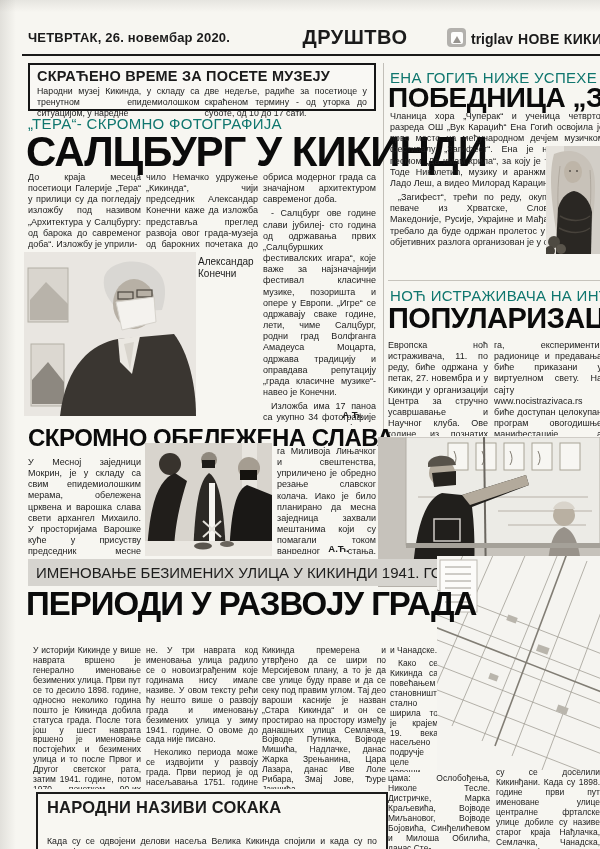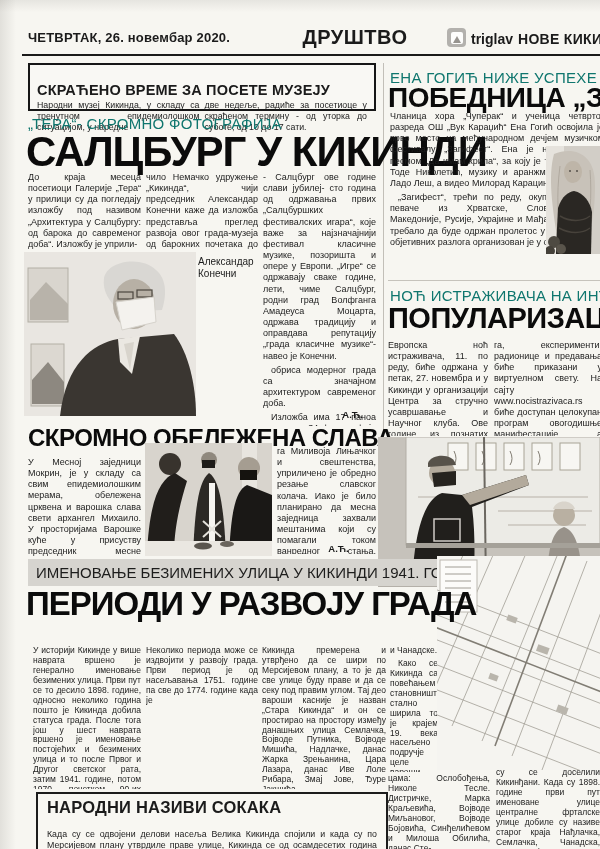--- a/index.html
+++ b/index.html
@@ -11,21 +11,21 @@
 
   .hdr-date{left:28px;top:30px;font-size:13px;font-weight:bold;letter-spacing:.2px;}
   .hdr-section{left:260px;top:26px;width:190px;text-align:center;font-size:20px;font-weight:bold;letter-spacing:.5px;}
   .hdr-logo{left:447px;top:28px;width:19px;height:19px;background:#b3b1ad;border-radius:4px;display:flex;align-items:center;justify-content:center;}
   .hdr-logo .inner{width:12px;height:12px;background:#fdfdfc;border-radius:2px;display:flex;align-items:flex-end;justify-content:center;}
   .hdr-logo .tri{width:0;height:0;border-left:4px solid transparent;border-right:4px solid transparent;border-bottom:7px solid #97948f;margin-bottom:1px;}
   .hdr-brand{left:471px;top:31px;font-size:14px;font-weight:bold;white-space:nowrap;}
   .hdr-brand .mast{margin-left:5px;letter-spacing:.3px;}
   .hdr-rule{left:22px;top:54px;width:578px;height:2px;background:#1a1a19;}
 
-  .notice{left:28px;top:63px;width:348px;height:48px;border:2px solid #161616;background:#f9f8f4;padding:17px 7px;box-sizing:border-box;}
+  .notice{left:28px;top:63px;width:348px;height:48px;border:2px solid #161616;background:#f9f8f4;padding:3px 7px;box-sizing:border-box;}
   .notice-title{font-size:14.5px;font-weight:bold;letter-spacing:.2px;margin-bottom:2px;}
   .notice-cols{display:flex;gap:5px;}
   .notice-col{flex:1;font-size:8.8px;line-height:1.25;text-align:justify;color:#222;}
 
   .kicker{font-size:15px;color:#0f766e;letter-spacing:.3px;white-space:nowrap;}
   .headline{font-weight:bold;color:#0b0b0b;white-space:nowrap;letter-spacing:-1px;}
 
   .col{font-size:9px;line-height:1.24;text-align:justify;overflow:hidden;color:#1c1c1c;}
   .col p{margin:0 0 3px 0;text-indent:8px;}
   .col p:first-child{text-indent:0;}
@@ -33,21 +33,21 @@
   .byline{font-size:9.5px;font-weight:bold;text-align:center;}
   .caption{font-size:10px;font-weight:normal;line-height:1.18;}
 
   .vdiv{background:#c2bfb8;width:1px;}
   .hdiv{background:#c6c3bc;height:1px;}
 
   .kbar{left:28px;top:559px;width:506px;height:27px;background:#d6d4cf;}
   .kbar span{display:block;font-size:15px;line-height:27px;padding-left:8px;color:#1d1d1c;white-space:nowrap;overflow:hidden;}
 
   .sbox{left:36px;top:792px;width:352px;height:70px;border:2px solid #1c1c1c;background:#f8f7f2;padding:4px 9px;box-sizing:border-box;}
-  .sbox-title{font-size:16.5px;font-weight:bold;letter-spacing:.2px;margin-bottom:12px;}
+  .sbox-title{font-size:16.5px;font-weight:bold;letter-spacing:.2px;margin-bottom:19px;}
   .sbox-text{font-size:8.8px;line-height:1.26;text-align:justify;color:#222;}
 
   .photo{display:block;}
 </style>
 </head>
 <body>
 
 <div id="page">
   <div class="abs edge-top"></div>
 
@@ -75,22 +75,22 @@
 
   <div class="abs kicker" style="left:28px;top:115px;">„ТЕРА“- СКРОМНО ФОТОГРАФИЈА</div>
   <div class="abs headline" style="left:26px;top:128px;font-size:42px;">САЛЦБУРГ У КИКИНДИ</div>
   <div class="abs col" style="left:28px;top:172px;width:113px;height:80px;">
       <p>До краја месеца посетиоци Галерије „Тера“ у прилици су да погледају изложбу под називом „Архитектура у Салцбургу: од барока до савременог доба“. Изложбу је уприли-</p>
     </div>
   <div class="abs col" style="left:146px;top:172px;width:112px;height:80px;">
       <p>чило Немачко удружење „Кикинда“, чији председник Александар Конечни каже да изложба представља преглед развоја овог града-музеја од барокних почетака до попримања</p>
     </div>
   <div class="abs col" style="left:263px;top:172px;width:113px;height:254px;">
+      <p>обриса модерног града са значајном архитектуром савременог доба.</p>
       <p>- Салцбург ове године слави јубилеј- сто година од одржавања првих „Салцбуршких фестивалских игара“, које важе за најзначајнији фестивал класичне музике, позоришта и опере у Европи. „Игре“ се одржавају сваке године, лети, чиме Салцбург, родни град Волфганга Амадеуса Моцарта, одржава традицију и оправдава репутацију „града класичне музике“- навео је Конечни.</p>
-      <p>обриса модерног града са значајном архитектуром савременог доба.</p>
       <p>Изложба има 17 паноа са укупно 34 фотографије и реализована је у сарадњи са Аустријским културним форумом.</p>
     </div>
   <div class="abs caption" style="left:198px;top:256px;width:58px;">Александар Конечни</div>
   <div class="abs byline" style="left:330px;top:409px;width:45px;">А.Ћ.</div>
 
   <svg class="abs photo" style="left:24px;top:252px;" width="172" height="164" viewBox="0 0 172 164">
     <rect width="172" height="164" fill="#e9e6e1"></rect>
     <rect x="4" y="16" width="40" height="54" fill="#d9d5ce" stroke="#b3afa6"></rect>
     <path d="M6,48 L22,30 L44,52 L44,68 L6,68 Z" fill="#b8b3aa"></path>
     <rect x="7" y="92" width="33" height="62" fill="#dcd8d1" stroke="#b3afa6"></rect>
@@ -228,20 +228,21 @@
         <line x1="8" y1="32" x2="34" y2="32"></line>
       <line x1="8" y1="39" x2="34" y2="39"></line>
         <line x1="8" y1="46" x2="34" y2="46"></line>
     </g>
   </svg>
 
   <div class="abs col pcol" style="left:33px;top:646px;width:108px;height:143px;">
       <p>У историји Кикинде у више наврата вршено је генерално именовање безимених улица. Први пут се то десило 1898. године, односно неколико година пошто је Кикинда добила статуса града. После тога још у шест наврата вршено је именовање постојећих и безимених улица и то после Првог и Другог светског рата, затим 1941. године, потом 1970. почетком 90-их година и 2014. годи-</p>
     </div>
   <div class="abs col pcol" style="left:146px;top:646px;width:112px;height:143px;">
+      <p>не. У три наврата код именовања улица радило се о новоизграђеним које годинама нису имале називе. У овом тексту рећи ћу нешто више о развоју града и именовању безимених улица у зиму 1941. године. О овоме до сада није писано.</p>
       <p>Неколико периода може се издвојити у развоју града. Први период је од насељавања 1751. године па све до 1774. године када је</p>
     </div>
   <div class="abs col pcol" style="left:262px;top:646px;width:124px;height:143px;">
       <p>Кикинда премерена и утврђено да се шири по Мерсијевом плану, а то је да све улице буду праве и да се секу под правим углом. Тај део вароши касније је назван „Стара Кикинда“ и он се простирао на простору између данашњих улица Семлачка, Војводе Путника, Војводе Мишића, Надлачке, данас Жарка Зрењанина, Цара Лазара, данас Иве Лоле Рибара, Змај Јове, Ђуре Јакшића</p>
     </div>
   <div class="abs col pcol" style="left:390px;top:646px;width:48px;height:126px;">
       <p>и Чанадске.</p>
       <p>Како се Кикинда са повећањем становништва стално ширила то је крајем 19. века насељено подручје целе вароши названо „Унутрашњост града“ и била омеђена данашњим ули-</p>
     </div>
   <div class="abs col pcol" style="left:388px;top:774px;width:102px;height:75px;">

